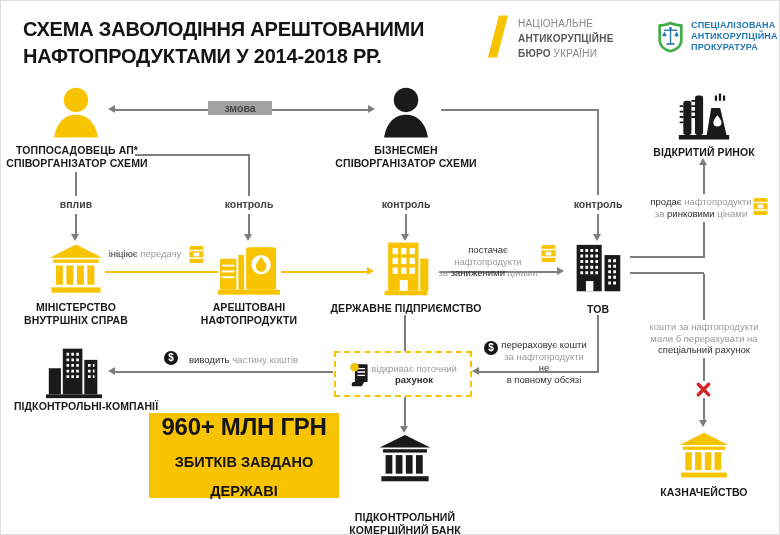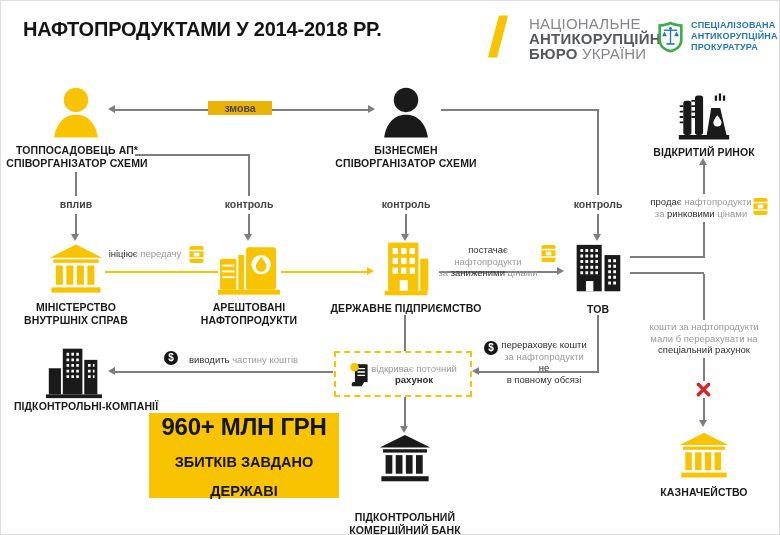--- a/index.html
+++ b/index.html
@@ -5,28 +5,28 @@
   :root{
     --yel:#F8C300; --blk:#1A1A1A; --gl:#7E7E7E; --gt:#9B9B9B; --red:#D8232A;
   }
   *{margin:0;padding:0;box-sizing:border-box}
   body{background:#fff;font-family:"Liberation Sans","DejaVu Sans",sans-serif}
   .stage{position:relative;width:780px;height:535px;background:#fff;overflow:hidden;border:1px solid #ddd}
   .abs{position:absolute}
   .title{position:absolute;font-size:20px;font-weight:800;line-height:27px;color:#141414;letter-spacing:-0.2px}
   
   .logo{position:absolute;display:flex;align-items:flex-start}
-  .nabu-t{margin-left:20px;font-size:15px;line-height:15px;color:#85878A;letter-spacing:0.2px;padding-top:3px}
+  .nabu-t{margin-left:9px;font-size:10px;line-height:15px;color:#85878A;letter-spacing:0.2px;padding-top:3px}
   .nabu-t .bold{font-weight:700;color:#56585B}
   .sap-t{margin-left:7px;font-size:9px;font-weight:700;line-height:11px;color:#2278B5;padding-top:6px;letter-spacing:0.2px}
   
   .nl{position:absolute;font-size:10.5px;font-weight:700;line-height:12.5px;text-align:center;color:#1a1a1a;letter-spacing:0.1px}
   
   .ctl{position:absolute;font-size:10.5px;font-weight:700;color:#454545;text-align:center}
-  .wbg{background:#eab308;z-index:3;padding:1px 0}
+  .wbg{background:#a3a3a3;z-index:3;padding:1px 0}
   
   .el{position:absolute;font-size:9.5px;line-height:11.5px;text-align:center}
   .el .b{font-weight:400;color:#2e2e2e}
   .el .g{color:#9b9b9b}
   
   .hl{position:absolute;height:2px;background:var(--gl)}
   .vl{position:absolute;width:2px;background:var(--gl)}
   .yline{background:var(--yel)}
   .ah{position:absolute;width:0;height:0;border:0 solid transparent}
   .ah.d{border-left-width:4.5px;border-right-width:4.5px;border-top:7px solid var(--gl)}
@@ -45,20 +45,21 @@
   .dmg .l2{font-size:14.5px;font-weight:800}
   .foot{position:absolute;left:22px;top:505px;font-size:9.5px;color:#9b9b9b}
   .xmark{position:absolute;background:#fff;z-index:2}
 </style>
 </head>
 <body>
 
 <div class="stage">
 
   <div class="title" style="left:22px;top:15px">
+    <div>СХЕМА ЗАВОЛОДІННЯ АРЕШТОВАНИМИ</div>
     <div>НАФТОПРОДУКТАМИ У 2014-2018 РР.</div>
   </div>
 
   <div class="logo" style="left:486px;top:12px">
     <svg width="22" height="47" viewBox="0 0 24 48">
         <polygon points="1,47 13,1 23,1 11,47" fill="#F8C300"></polygon>
       </svg>
     <div class="nabu-t">
       <div>НАЦІОНАЛЬНЕ</div>
       <div class="bold">АНТИКОРУПЦІЙНЕ</div>

